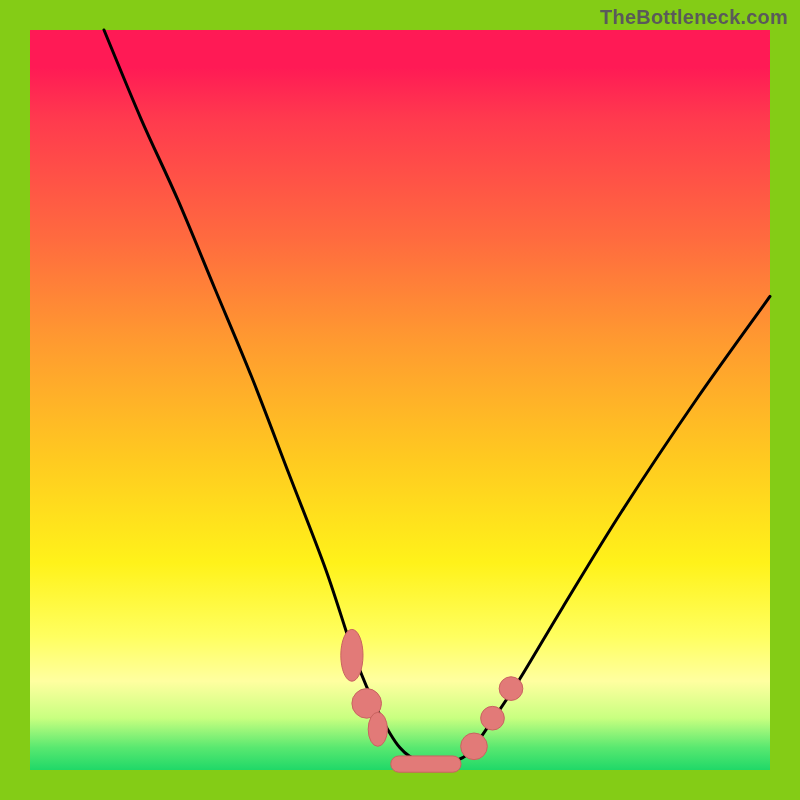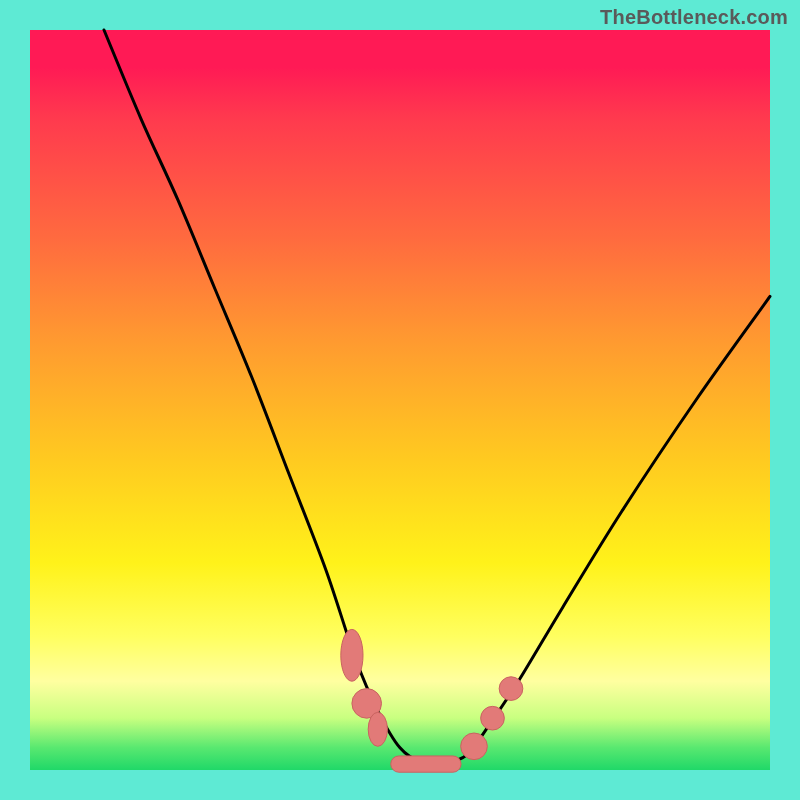--- a/index.html
+++ b/index.html
@@ -8,21 +8,21 @@
     width: 800px;
     height: 800px;
     overflow: hidden;
     background: #000;
     font-family: Arial, Helvetica, sans-serif;
   }
   .frame {
     position: relative;
     width: 800px;
     height: 800px;
-    background: #5eead4;
+    background: #84cc16;
     text-align: center;
   }
   .plot {
     position: absolute;
     left: 30px;
     top: 30px;
     width: 740px;
     height: 740px;
     background: linear-gradient(
       to bottom,

